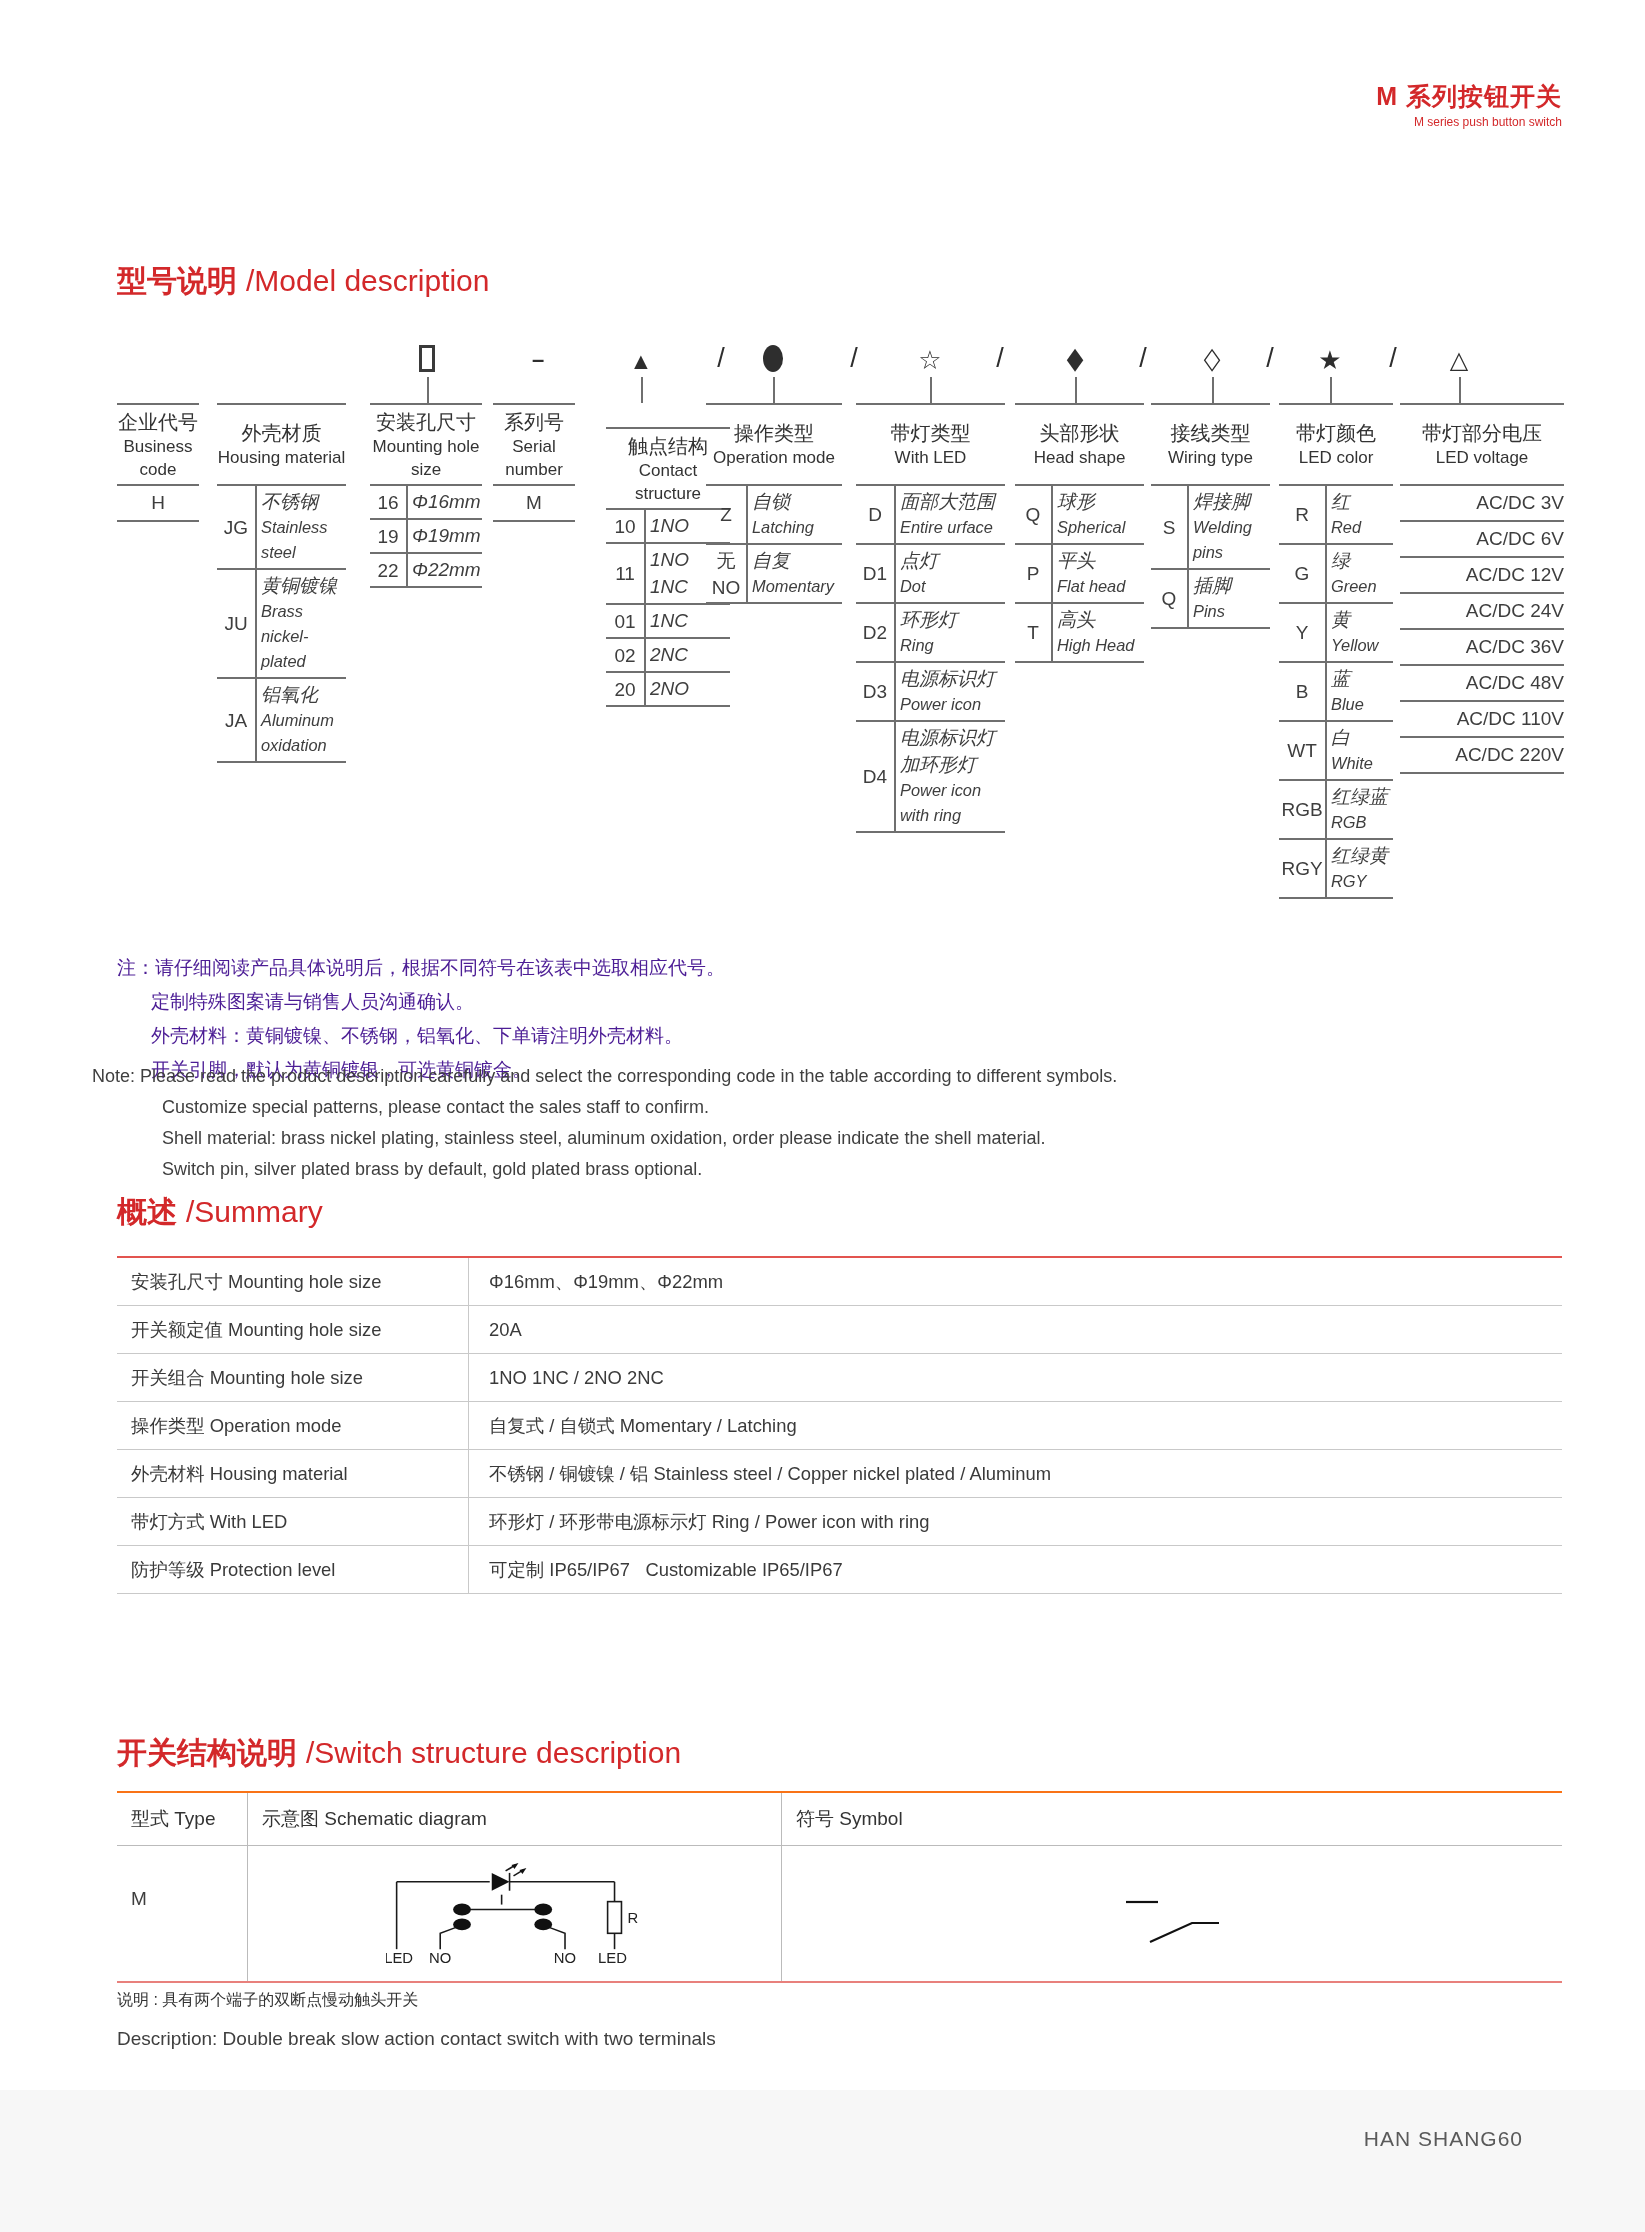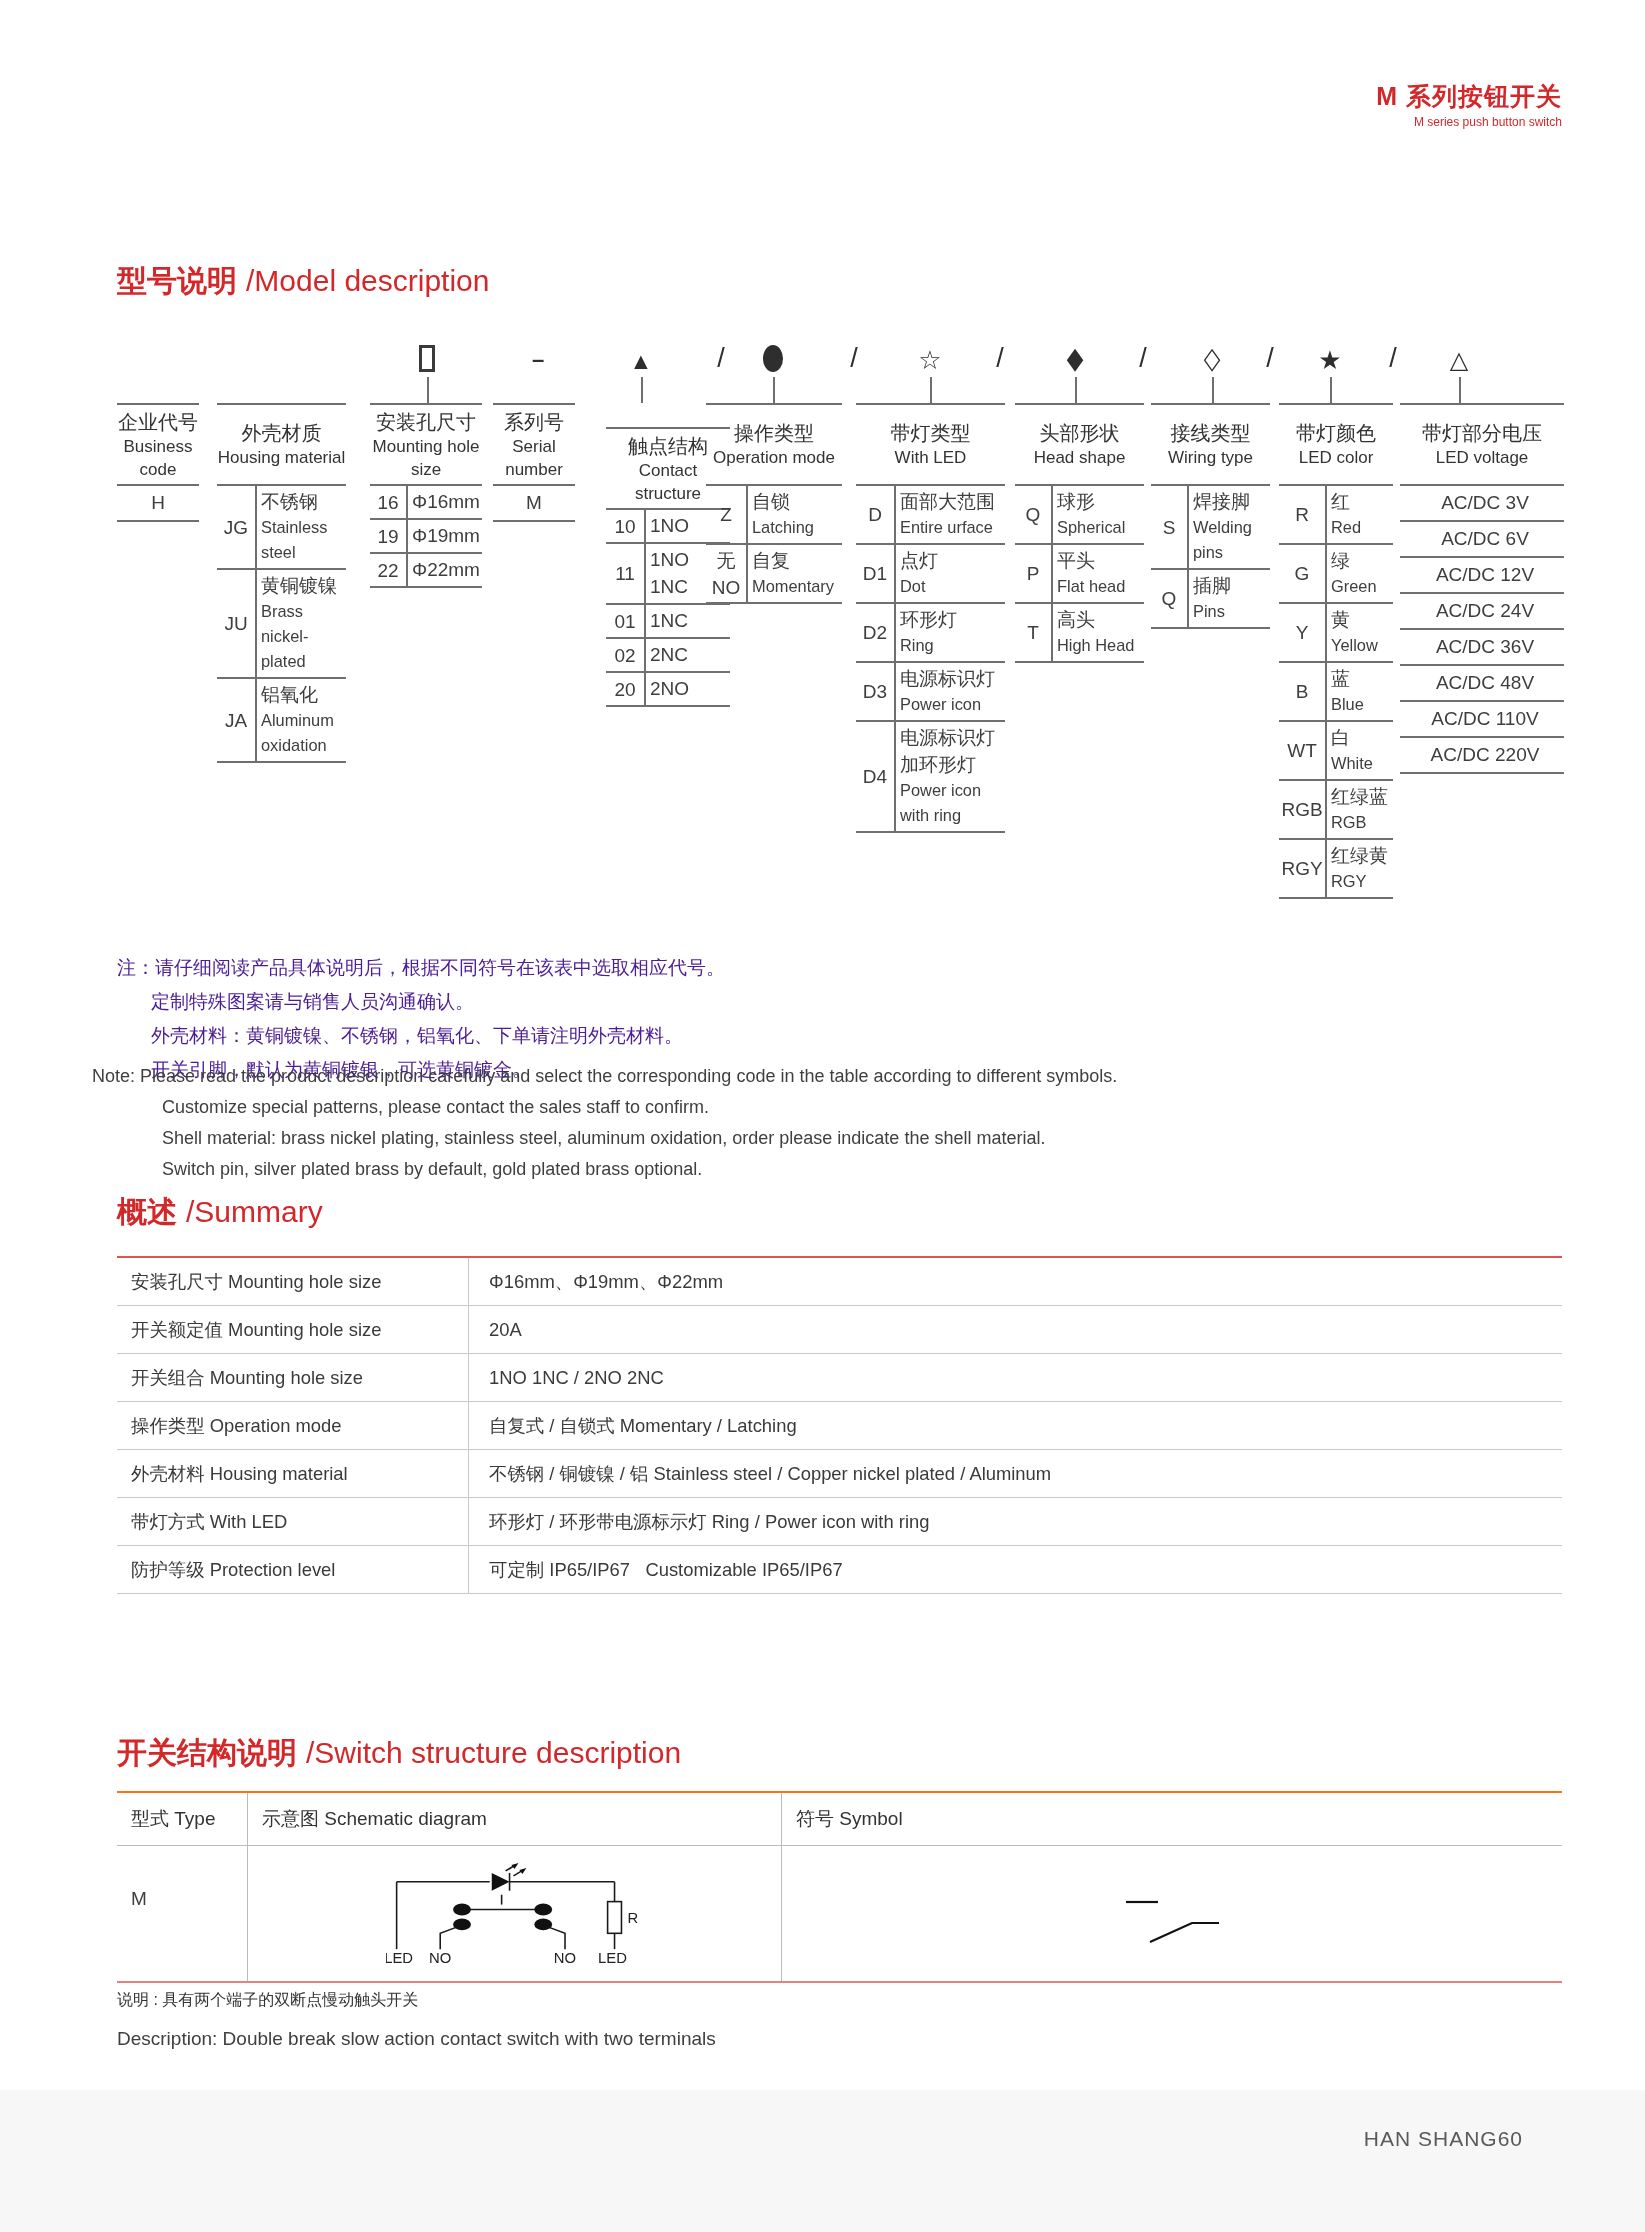--- a/index.html
+++ b/index.html
@@ -32,24 +32,24 @@
   
   .mcol{position:absolute;top:403px;box-sizing:border-box;}
   .mhead{height:79px;border-top:2px solid #6f6f6f;display:flex;flex-direction:column;
          justify-content:center;text-align:center;color:#333;}
   .mhead .hcn{font-size:20px;line-height:26px;}
   .mhead .hen{font-size:17px;line-height:23px;}
   .mbody{border-top:2px solid #6f6f6f;}
   .mrow{display:flex;align-items:stretch;border-bottom:2px solid #6f6f6f;font-size:19px;line-height:27px;}
   .mcode{flex:0 0 38px;display:flex;align-items:center;justify-content:center;
          border-right:2px solid #6f6f6f;white-space:pre-line;text-align:center;}
-  .mdesc{flex:1;padding:2px 4px 3px;min-width:0;}
+  .mdesc{flex:1;padding:2px 4px 3px;min-width:0;font-style:italic;}
   .mdesc .en{font-size:16.4px;line-height:25px;}
   .mrow.plain{display:block;text-align:center;padding:3px 0 4px;}
-  .mrow.plain.left{text-align:center;padding-left:6px;}
+  .mrow.plain.left{text-align:right;padding-left:6px;}
   .w36{flex-basis:36px;} .w40{flex-basis:40px;} .w46{flex-basis:46px;}
 
   
   .notes-cn{position:absolute;left:117px;top:951px;font-size:19px;color:#4c1d95;}
   .notes-cn div{height:34px;line-height:34px;white-space:nowrap;}
   .notes-cn div.ind{padding-left:34px;}
   .notes-en{position:absolute;left:92px;top:1061px;font-size:18px;color:#3f3f3f;}
   .notes-en div{height:31px;line-height:31px;white-space:nowrap;}
   .notes-en div.ind{padding-left:70px;}
 

